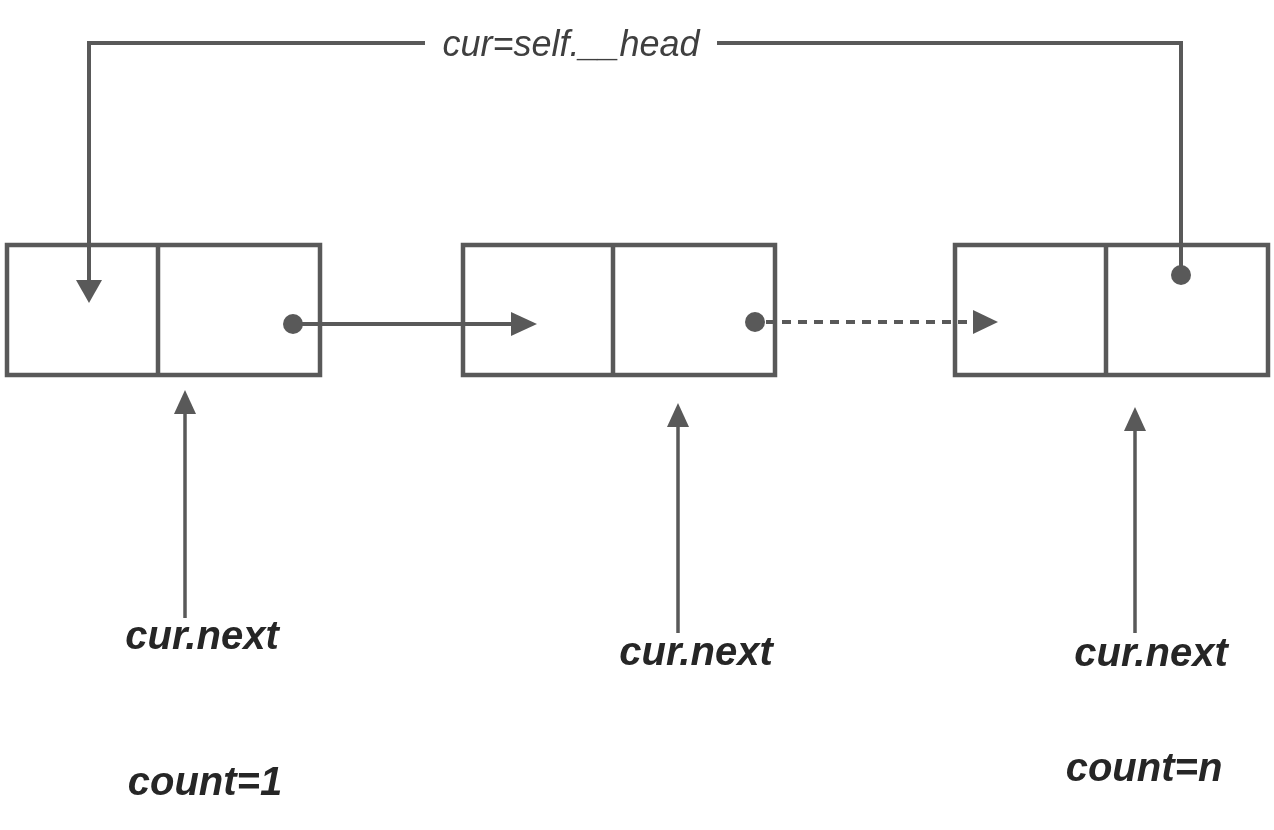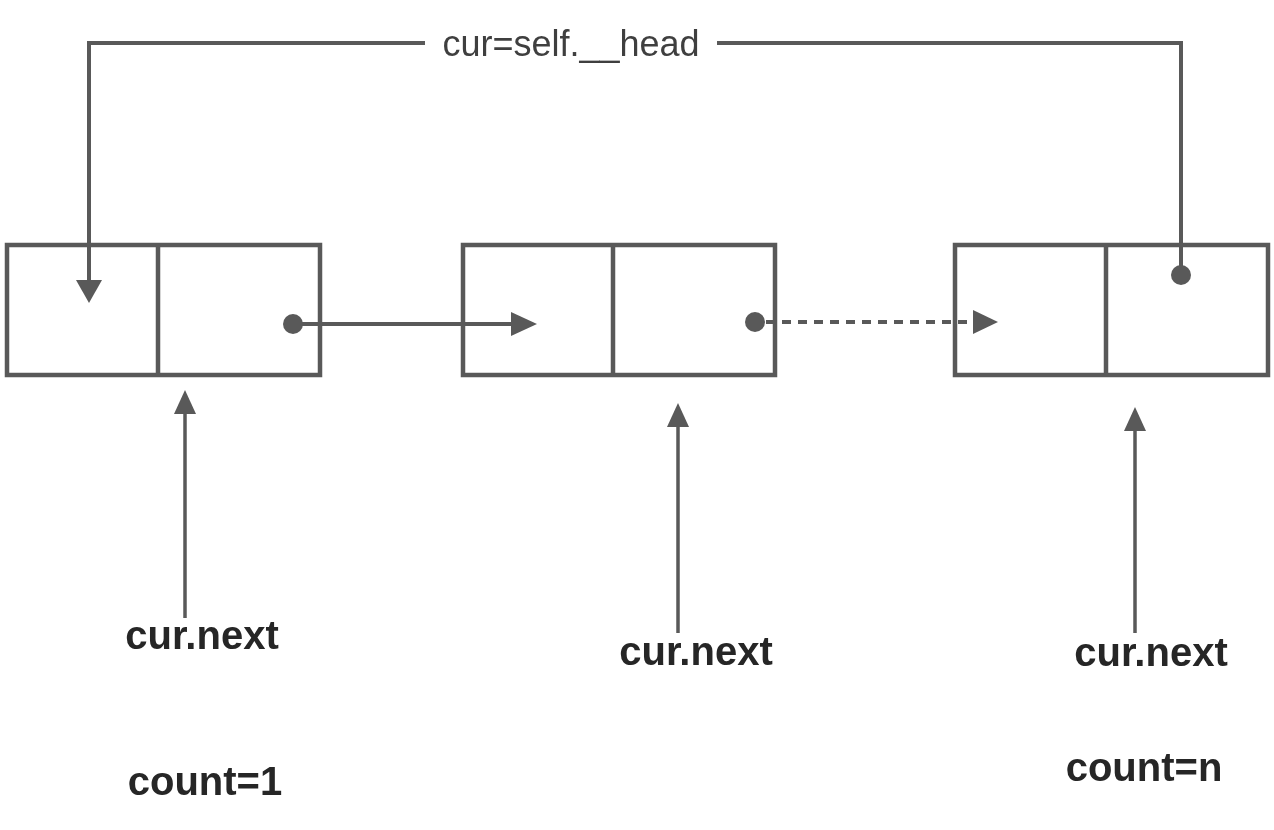--- a/index.html
+++ b/index.html
@@ -7,20 +7,21 @@
     padding: 0;
     background: #ffffff;
   }
   .canvas {
     position: relative;
     width: 1274px;
     height: 830px;
     background: var(--background, #ffffff);
     overflow: hidden;
     font-family: "Liberation Sans", sans-serif;
+    font-style: italic;
   }
   svg { display: block; }
 
   .ln {
     stroke: var(--line, #595959);
     stroke-width: 4;
     fill: none;
   }
   .box {
     stroke: var(--line, #595959);

